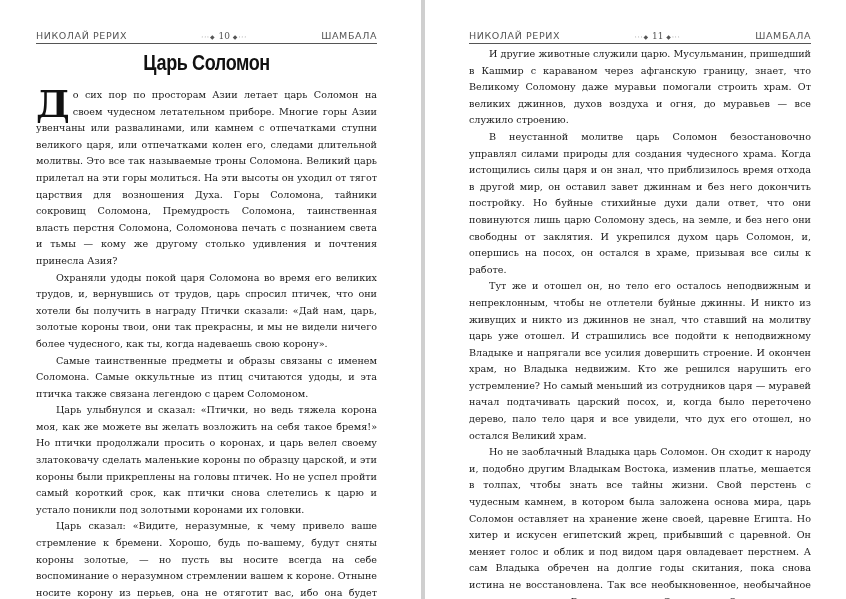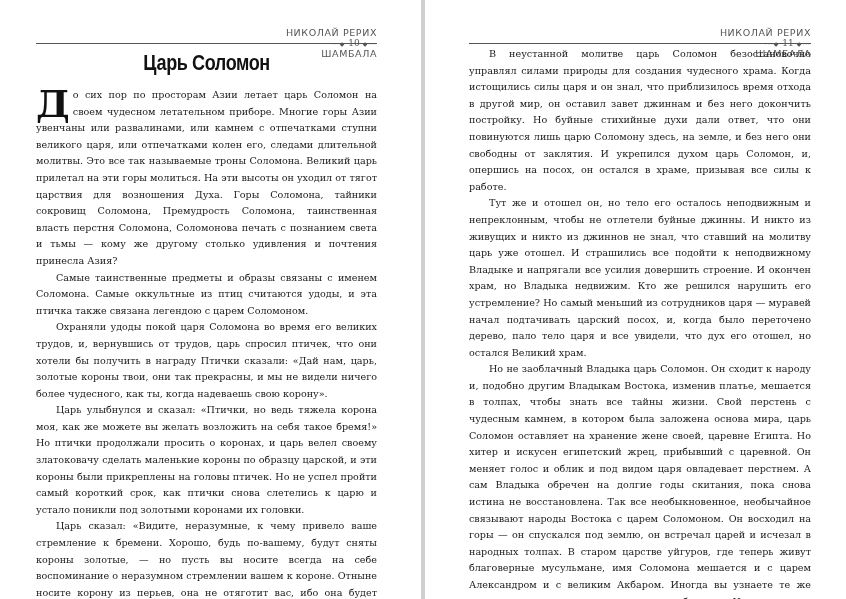--- a/index.html
+++ b/index.html
@@ -19,21 +19,20 @@
     background: #cfcfcf;
   }
   .running-head {
     position: absolute; top: 27px; height: 14px;
     border-bottom: 1px solid #555;
     font-family: "DejaVu Sans", sans-serif;
     font-size: 9.5px; letter-spacing: 0.6px;
     color: #555; text-transform: uppercase;
     display: flex; justify-content: space-between; align-items: flex-end;
     padding-bottom: 2px;
-    flex-direction: column;
   }
   .page.left .running-head { left: 36px; width: 341px; }
   .page.right .running-head { left: 44px; width: 342px; }
   .running-head .folio {
     font-size: 9px; color: #555; letter-spacing: 0;
     font-family: "DejaVu Serif", serif;
   }
   .running-head .orn { font-size: 6px; letter-spacing: 1px; vertical-align: middle; }
   .chapter-title {
     position: absolute; top: 50px; left: 36px; width: 341px;
@@ -68,40 +67,41 @@
       <span class="folio">
         <span class="orn">···◆</span>
         <span>10</span>
         <span class="orn">◆···</span>
       </span>
       <span>Шамбала</span>
     </div>
     <div class="chapter-title">Царь Соломон</div>
     <div class="body-text">
       <p class="first"><span class="dropcap">Д</span><span>о сих пор по просторам Азии летает царь Соломон на своем чудесном летательном приборе. Многие горы Азии увенчаны или развалинами, или камнем с отпечатками ступни великого царя, или отпечатками колен его, следами длительной молитвы. Это все так называемые троны Соломона. Великий царь прилетал на эти горы молиться. На эти высоты он уходил от тягот царствия для возношения Духа. Горы Соломона, тайники сокровищ Соломона, Премудрость Соломона, таинственная власть перстня Соломона, Соломонова печать с познанием света и тьмы — кому же другому столько удивления и почтения принесла Азия?</span></p>
+      <p>Охраняли удоды покой царя Соломона во время его великих трудов, и, вернувшись от трудов, царь спросил птичек, что они хотели бы получить в награду Птички сказали: «Дай нам, царь, золотые короны твои, они так прекрасны, и мы не видели ничего более чудесного, как ты, когда надеваешь свою корону».</p>
       <p>Самые таинственные предметы и образы связаны с именем Соломона. Самые оккультные из птиц считаются удоды, и эта птичка также связана легендою с царем Соломоном.</p>
-      <p>Охраняли удоды покой царя Соломона во время его великих трудов, и, вернувшись от трудов, царь спросил птичек, что они хотели бы получить в награду Птички сказали: «Дай нам, царь, золотые короны твои, они так прекрасны, и мы не видели ничего более чудесного, как ты, когда надеваешь свою корону».</p>
       <p>Царь улыбнулся и сказал: «Птички, но ведь тяжела корона моя, как же можете вы желать возложить на себя такое бремя!» Но птички продолжали просить о коронах, и царь велел своему златоковачу сделать маленькие короны по образцу царской, и эти короны были прикреплены на головы птичек. Но не успел пройти самый короткий срок, как птички снова слетелись к царю и устало поникли под золотыми коронами их головки.</p>
       <p>Царь сказал: «Видите, неразумные, к чему привело ваше стремление к бремени. Хорошо, будь по-вашему, будут сняты короны золотые, — но пусть вы носите всегда на себе воспоминание о неразумном стремлении вашем к короне. Отныне носите корону из перьев, она не отяготит вас, ибо она будет только короною того тайного царства, о котором вы знали, служа труду моему». И так птица удод — самая оккультная птица, которая знает многие тайны, носит корону из перьев. Если удод провожает караван или лодку, люди говорят — это к доброму пути; птица царя Соломона знает, что делает.</p>
     </div>
   </div>
 
   <div class="gutter"></div>
 
   <div class="page right">
     <div class="running-head">
       <span>Николай Рерих</span>
       <span class="folio">
         <span class="orn">···◆</span>
         <span>11</span>
         <span class="orn">◆···</span>
       </span>
       <span>Шамбала</span>
     </div>
     <div class="body-text">
+      <p>И другие животные служили царю. Мусульманин, пришедший в Кашмир с караваном через афганскую границу, знает, что Великому Соломону даже муравьи помогали строить храм. От великих джиннов, духов воздуха и огня, до муравьев — все служило строению.</p>
       <p>В неустанной молитве царь Соломон безостановочно управлял силами природы для создания чудесного храма. Когда истощились силы царя и он знал, что приблизилось время отхода в другой мир, он оставил завет джиннам и без него докончить постройку. Но буйные стихийные духи дали ответ, что они повинуются лишь царю Соломону здесь, на земле, и без него они свободны от заклятия. И укрепился духом царь Соломон, и, опершись на посох, он остался в храме, призывая все силы к работе.</p>
       <p>Тут же и отошел он, но тело его осталось неподвижным и непреклонным, чтобы не отлетели буйные джинны. И никто из живущих и никто из джиннов не знал, что ставший на молитву царь уже отошел. И страшились все подойти к неподвижному Владыке и напрягали все усилия довершить строение. И окончен храм, но Владыка недвижим. Кто же решился нарушить его устремление? Но самый меньший из сотрудников царя — муравей начал подтачивать царский посох, и, когда было переточено дерево, пало тело царя и все увидели, что дух его отошел, но остался Великий храм.</p>
       <p>Но не заоблачный Владыка царь Соломон. Он сходит к народу и, подобно другим Владыкам Востока, изменив платье, мешается в толпах, чтобы знать все тайны жизни. Свой перстень с чудесным камнем, в котором была заложена основа мира, царь Соломон оставляет на хранение жене своей, царевне Египта. Но хитер и искусен египетский жрец, прибывший с царевной. Он меняет голос и облик и под видом царя овладевает перстнем. А сам Владыка обречен на долгие годы скитания, пока снова истина не восстановлена. Так все необыкновенное, необычайное связывают народы Востока с царем Соломоном. Он восходил на горы — он спускался под землю, он встречал царей и исчезал в народных толпах. В старом царстве уйгуров, где теперь живут благоверные мусульмане, имя Соломона мешается и с царем Александром и с великим Акбаром. Иногда вы узнаете те же сказания, которые украшают и царя, и собирателя Индии.</p>
 
     </div>
   </div>
 
 </div>
 
 </body></html>

